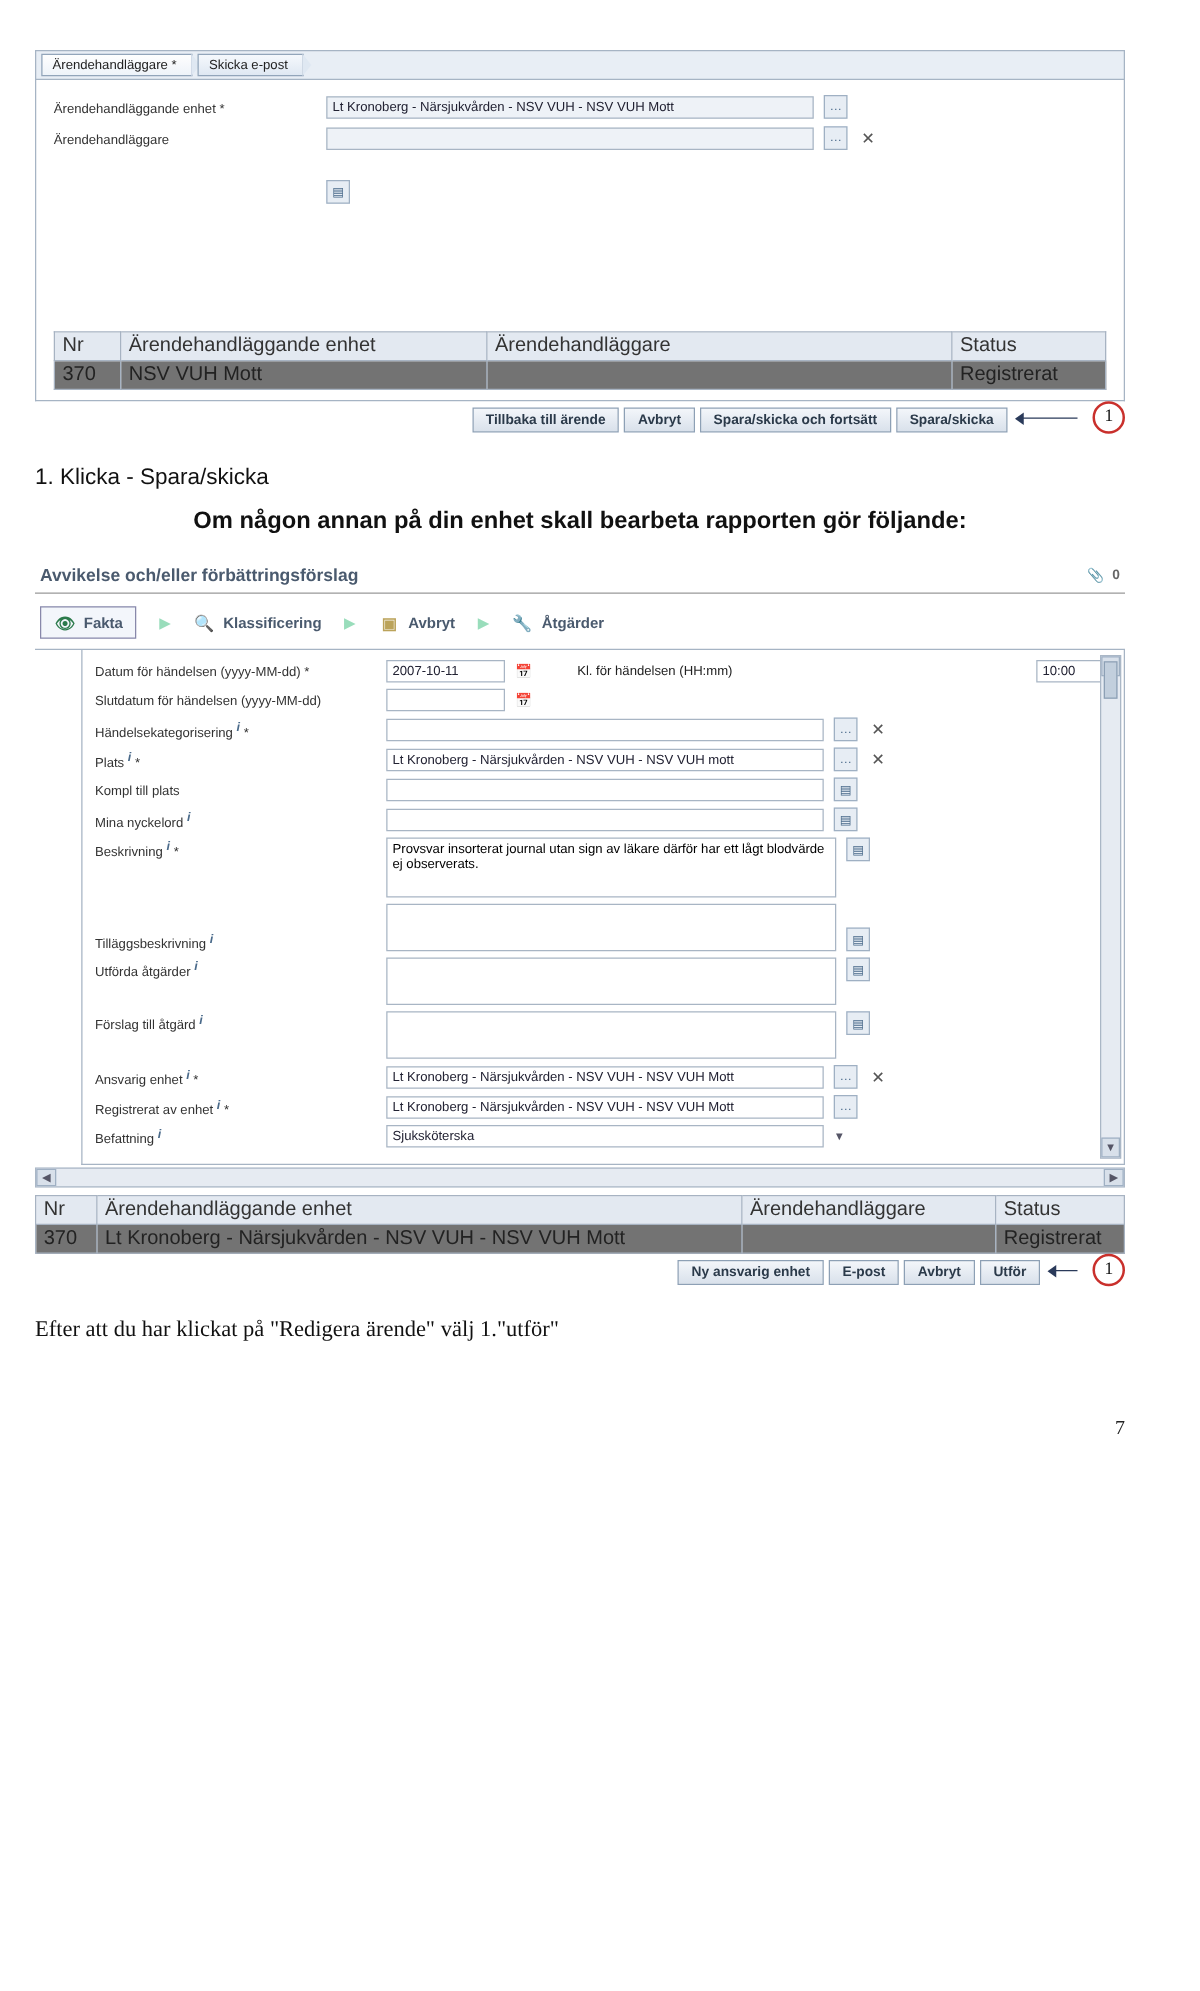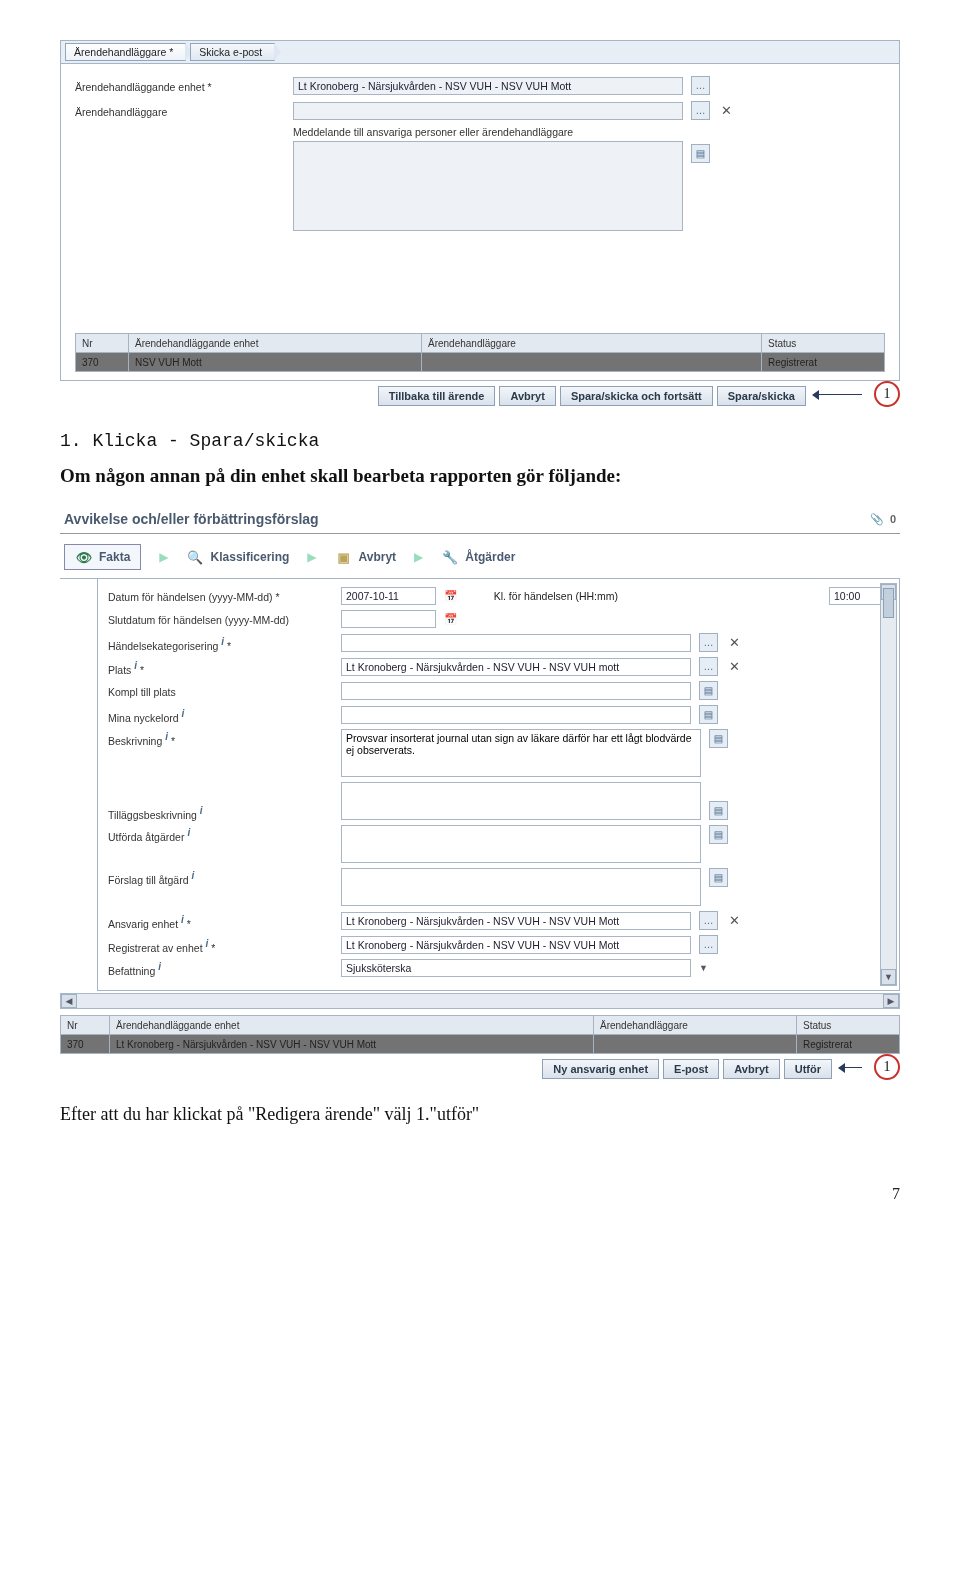--- a/index.html
+++ b/index.html
@@ -5,21 +5,21 @@
   body {
     margin: 0;
     padding: 0;
     font-family: Verdana, Arial, sans-serif;
     font-size: 11px;
     background: #fff;
     color: #222;
     width: 960px;
   }
   .page {
-    padding: 40px 60px 60px 60px;
+    padding: 40px 60px 60px 28px;
   }
   
   .shot {
     border: 0 solid #666;
     margin-bottom: 24px;
     background: #fff;
   }
   
   .crumbs {
     background: #e8eef5;
@@ -88,21 +88,21 @@
     justify-content: center;
     font-size: 10px;
     color: #4a6a8a;
   }
   .iconbtn.clear { border:0; background:transparent; font-size:13px; color:#555; }
   
   table.grid {
     width: 100%;
     border-collapse: collapse;
     margin-top: 6px;
-    font-size: 10px;
+    font-size: 16px;
   }
   table.grid th, table.grid td {
     border: 1px solid #a7b3c2;
     padding: 2px 6px;
     text-align: left;
     height: 14px;
     background: #737373;
   }
   table.grid th {
     background: #e3e9f1;
@@ -120,31 +120,32 @@
     border: 1px solid #8da0b5;
     background: linear-gradient(#f3f6fa, #d9e1eb);
     padding: 3px 10px;
     font-size: 11px;
     font-weight: bold;
     color: #2b3a4a;
     cursor: pointer;
   }
   
   .instr1 {
-    font-family: Liberation Mono, monospace;
+    font-family: Liberation Sans, sans-serif;
     font-size: 18px;
     margin: 16px 0 10px 0;
     color:#111;
   }
   .instr2 {
-    font-family: Liberation Serif, serif;
+    font-family: Liberation Sans, sans-serif;
     font-size: 19px;
     font-weight: bold;
     margin: 14px 0 18px 0;
     color:#111;
+    text-align:center;
   }
   .instr3 {
     font-family: "Times New Roman", serif;
     font-size: 18px;
     margin: 18px 0 10px 0;
     color:#111;
   }
   .pagenum {
     font-family: "Times New Roman", serif;
     font-size: 16px;
@@ -301,24 +302,20 @@
         <div class="iconbtn">…</div>
       </div>
       <div class="row">
         <div class="lbl">Ärendehandläggare</div>
         <input class="field lg" value="" style="">
         <div class="iconbtn">…</div>
         <div class="iconbtn clear">✕</div>
       </div>
       <div class="row" style="align-items:flex-start;">
         <div class="lbl"></div>
-        <div style="display:flex;flex-direction:column;">
-          <div style="font-size:10.5px;color:#333;margin-bottom:3px;">Meddelande till ansvariga personer eller ärendehandläggare</div>
-          <textarea class="ta" style=""></textarea>
-        </div>
         <div class="iconbtn" style="align-self:flex-start;margin-top:18px;">▤</div>
       </div>
 
       <div style="height:90px;"></div>
 
       <table class="grid">
         <tbody>
             <tr>
           <th style="width:40px;">Nr</th>
           <th style="width:280px;">Ärendehandläggande enhet</th>

